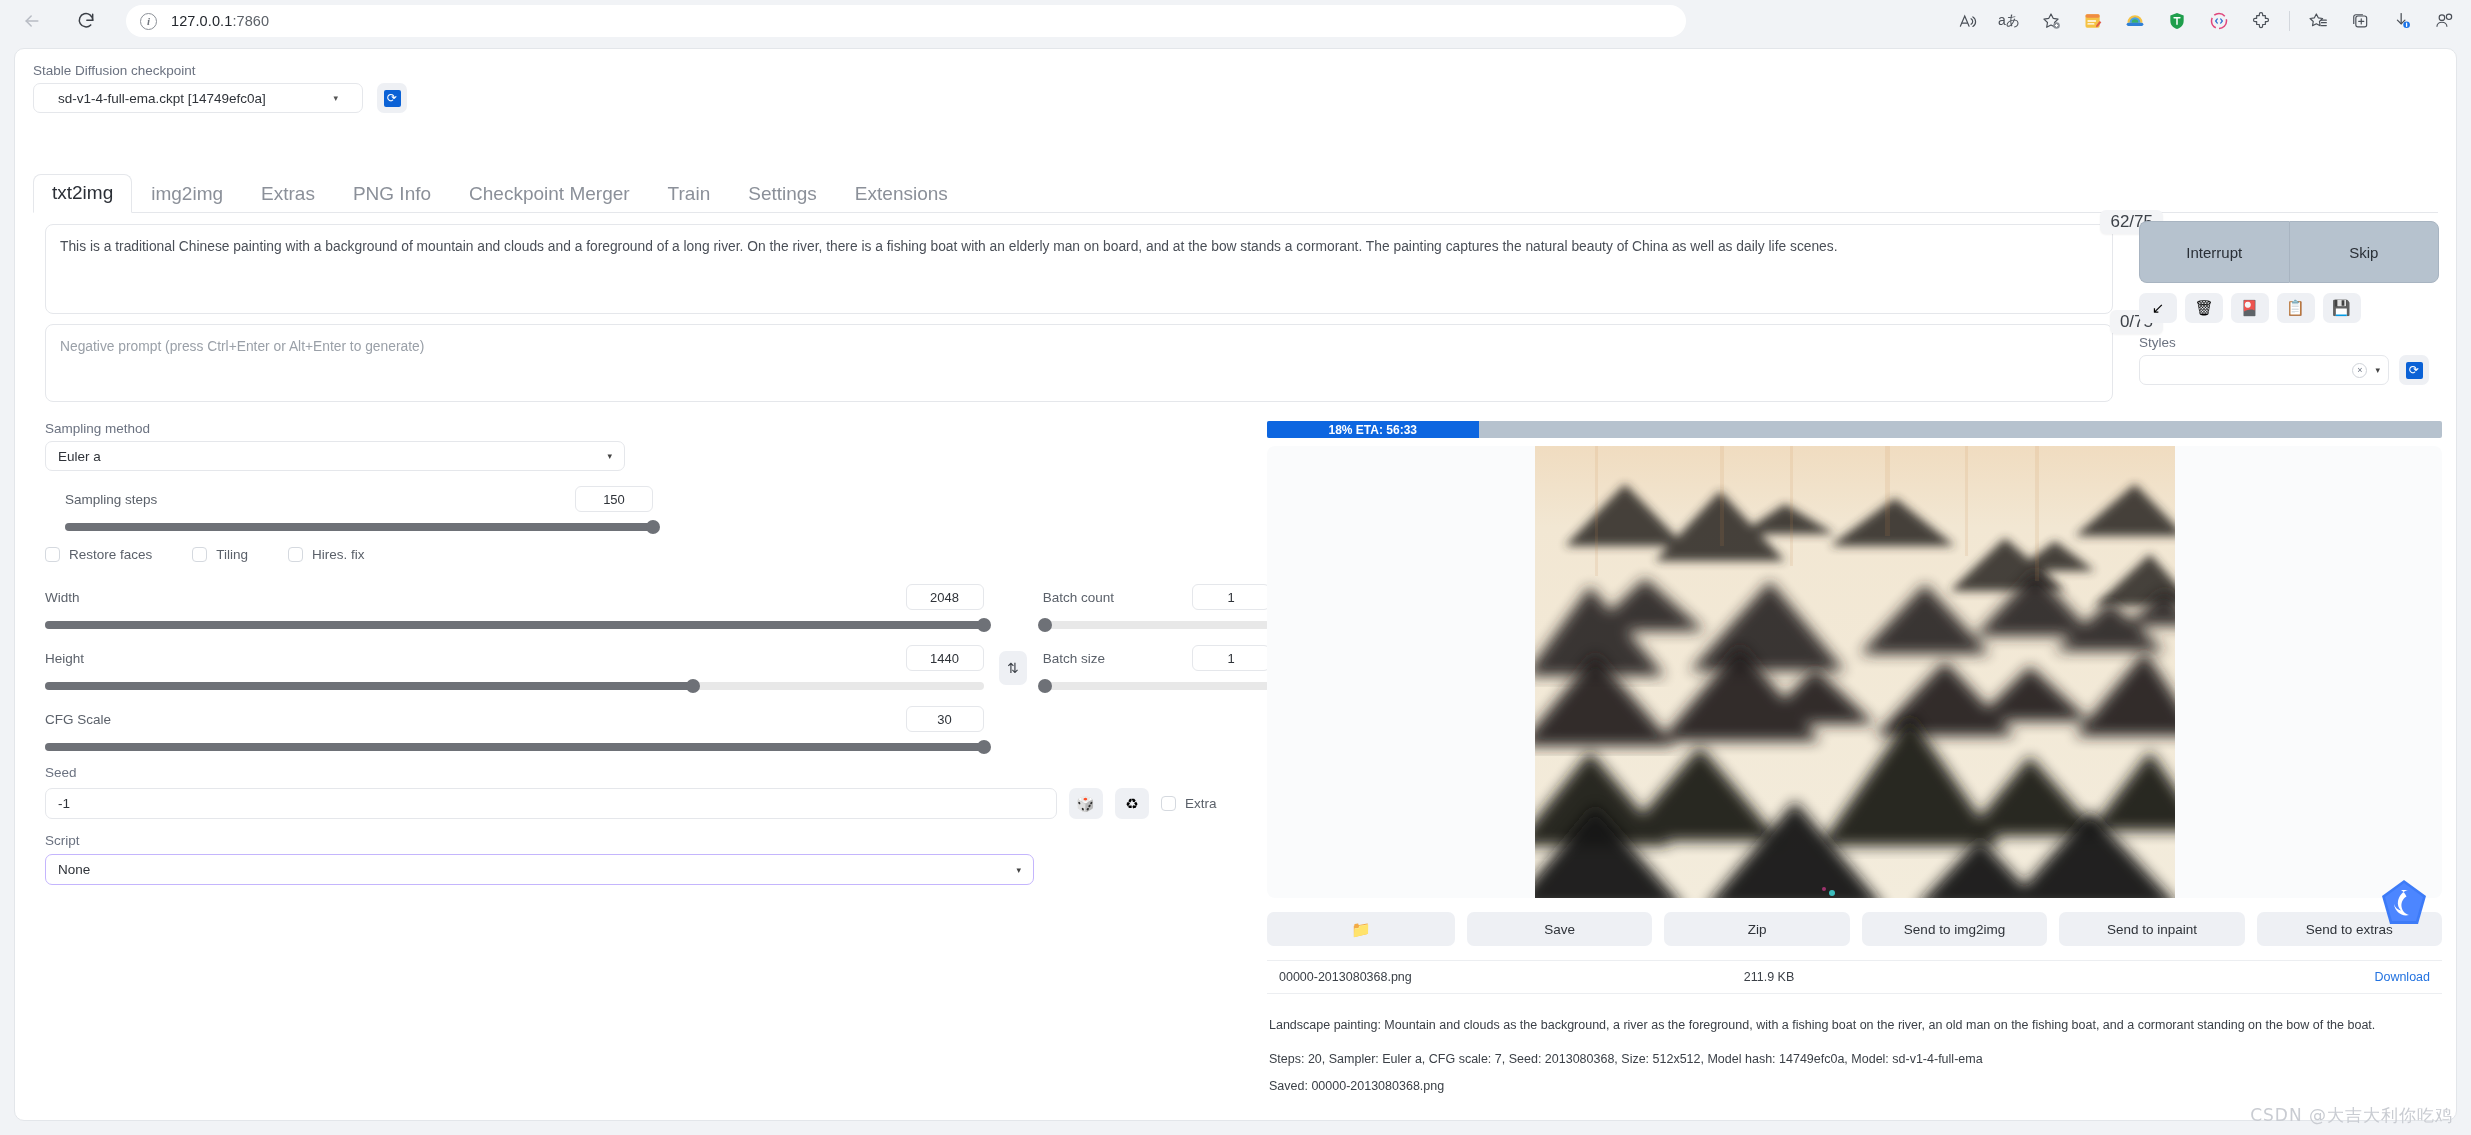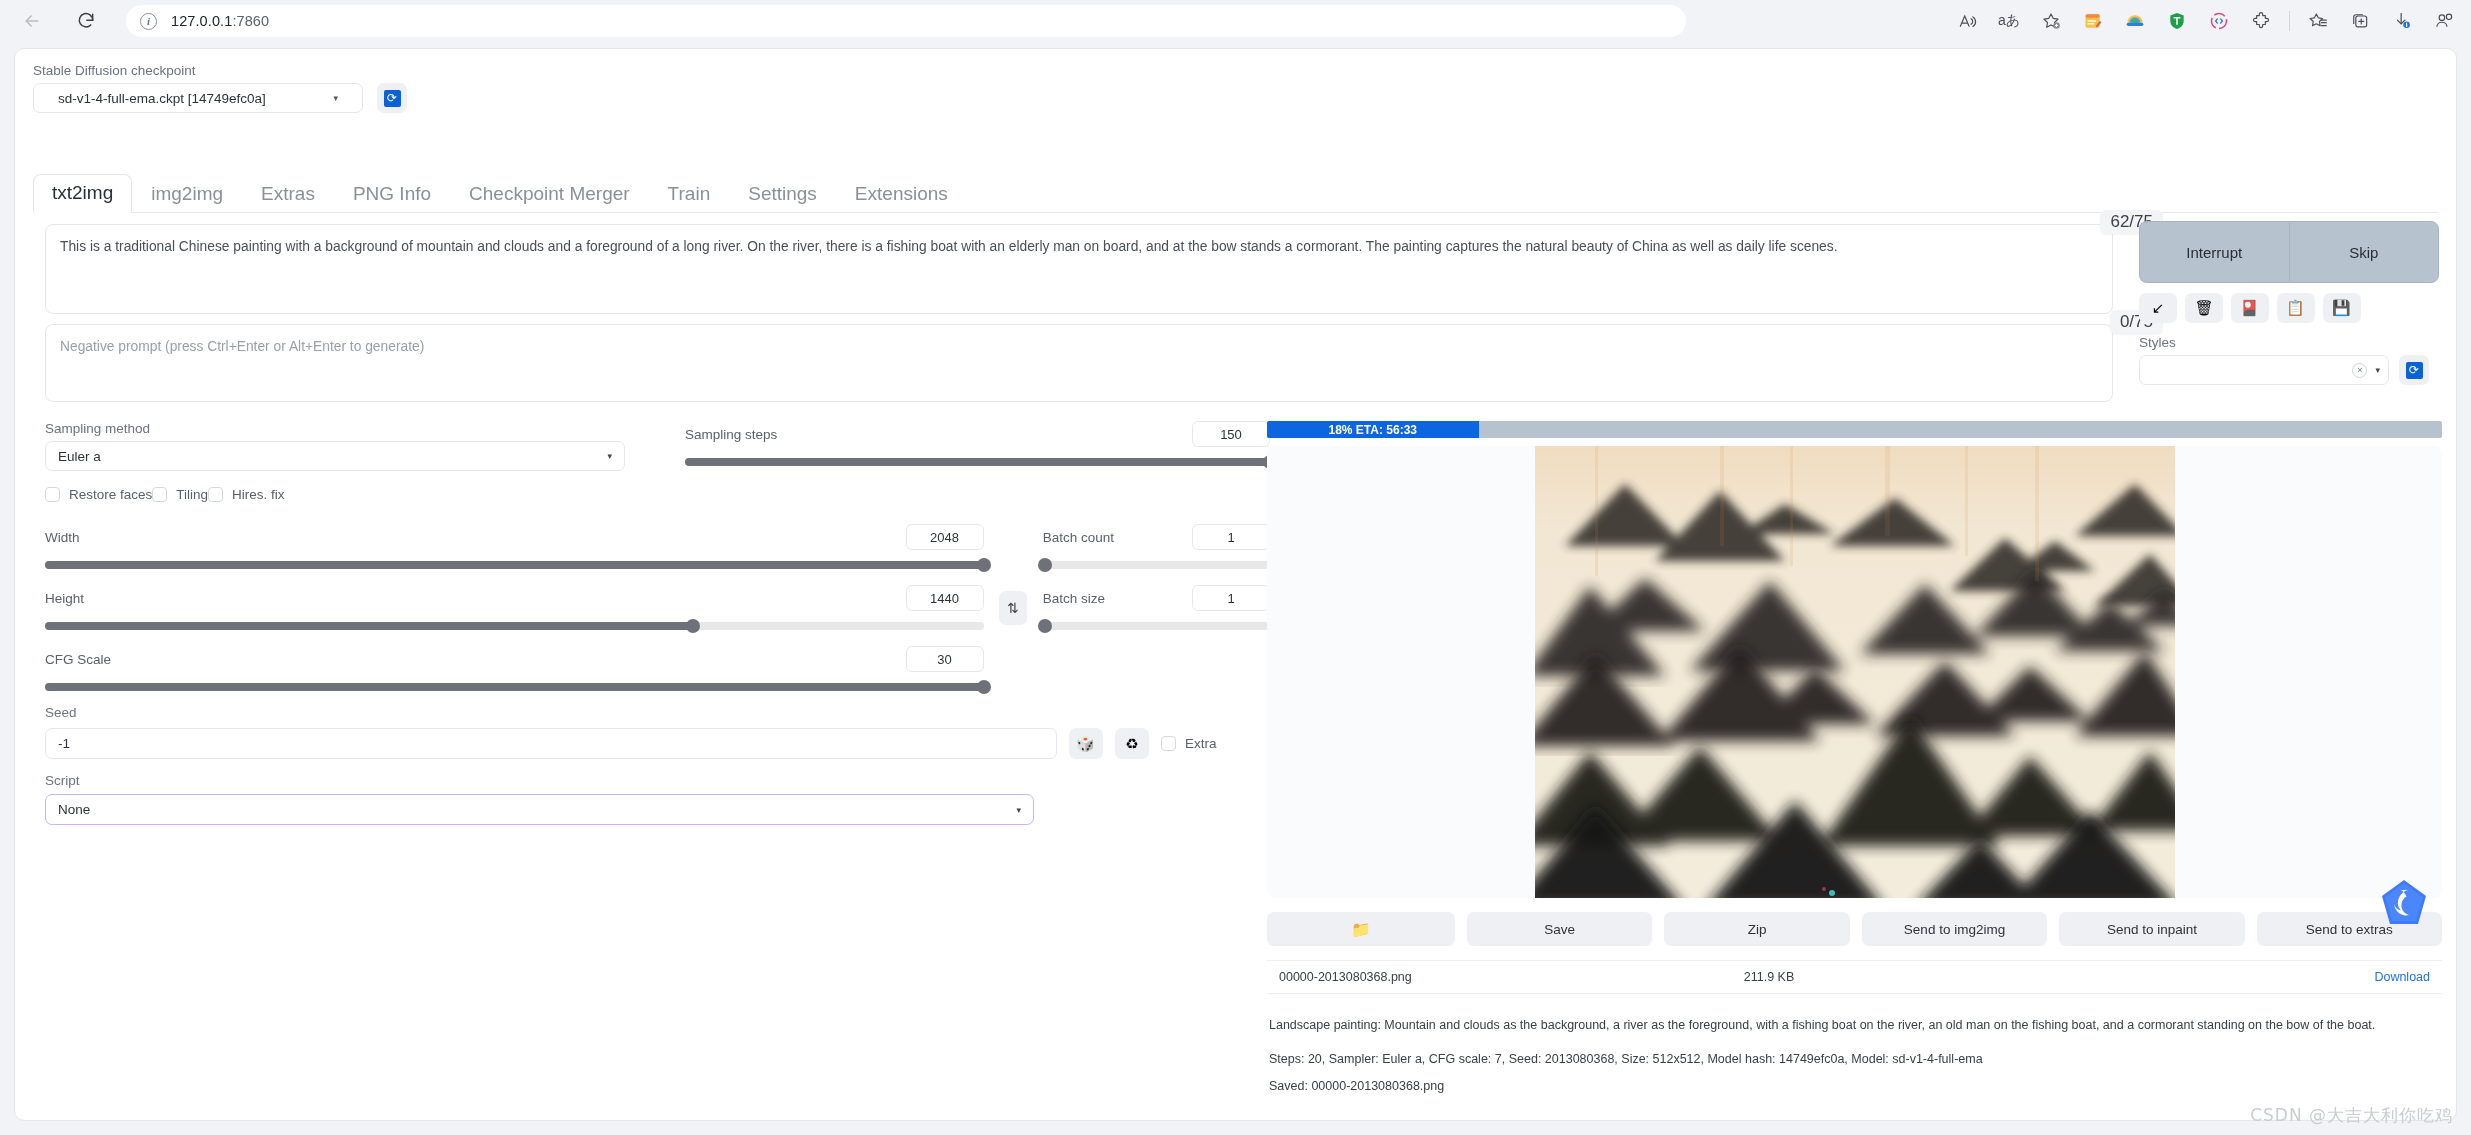--- a/index.html
+++ b/index.html
@@ -134,21 +134,21 @@
   }
   .styles-box .clear-x {
     width: 15px; height: 15px; border-radius: 50%; border: 1px solid #cfd3d9;
     display: flex; align-items: center; justify-content: center;
     font-size: 9px; color: #6b7280;
   }
   .styles-box .caret { font-size: 9px; color: #444; }
 
   
   .params { position: absolute; left: 30px; top: 372px; width: 1225px; }
-  .row2 { display: flex; gap: 15px; }
+  .row2 { display: flex; gap: 15px; flex-direction: column; }
   .col-sampling { width: 608px; }
   .col-steps { width: 608px; padding-left: 20px; }
   .sel-box {
     width: 580px; height: 30px; border: 1px solid #e5e7eb; border-radius: 7px;
     background: #fff; display: flex; align-items: center; padding: 12px 12px;
     font-size: 13.5px; color: #2f3339;
   }
   .sel-box .caret { margin-left: auto; font-size: 9px; color: #444; }
   .slider-head { display: flex; align-items: center; justify-content: space-between; }
   .num-box {
@@ -158,21 +158,21 @@
   }
   .slider {
     position: relative; height: 8px; background: #e8e8e8;
     border-radius: 5px; margin-top: 11px;
   }
   .slider .fill { position: absolute; left: 0; top: 0; height: 8px; background: #6e7177; border-radius: 5px; }
   .slider .knob {
     position: absolute; top: -3px; width: 14px; height: 14px;
     background: #6e7177; border-radius: 50%; transform: translateX(-50%);
   }
-  .checks { display: flex; margin-top: 16px; align-items: center; }
+  .checks { display: flex; gap: 40px; margin-top: 16px; align-items: center; }
   .chk { display: flex; align-items: center; gap: 9px; font-size: 13.5px; color: #5b616a; }
   .chk .box { width: 15px; height: 15px; border: 1.3px solid #d5d9df; border-radius: 4px; background: #fff; }
 
   .dims { display: flex; margin-top: 22px; }
   .dims-left { width: 950px; }
   .dims-swap { width: 60px; display: flex; align-items: center; justify-content: center; }
   .swap-btn {
     width: 28px; height: 34px; background: #eef0f4; border-radius: 7px;
     display: flex; align-items: center; justify-content: center;
     font-size: 14px; color: #3a3f46;

